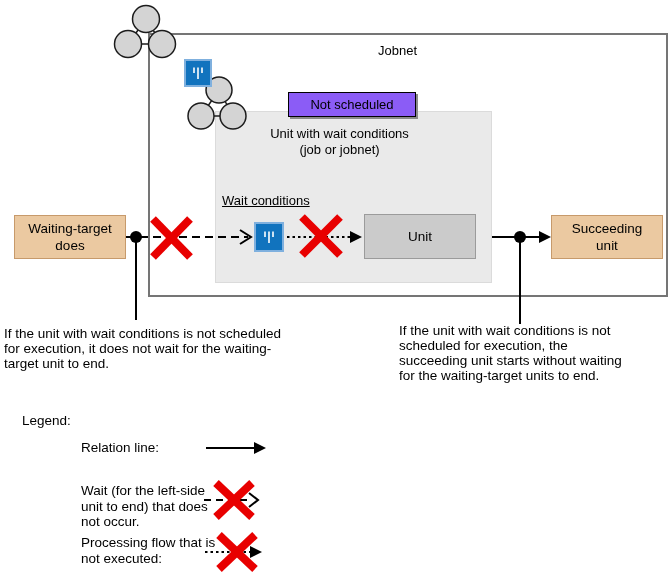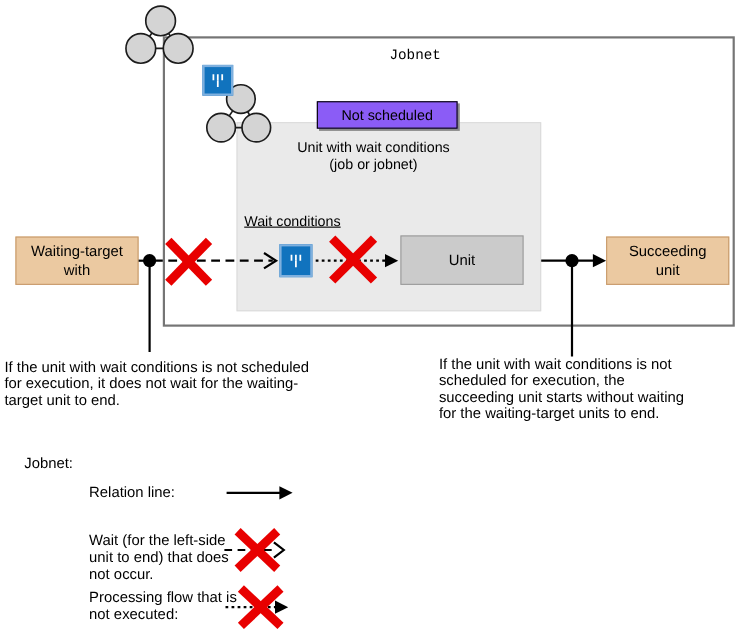--- a/index.html
+++ b/index.html
@@ -8,21 +8,21 @@
     position: relative; width: 672px; height: 585px;
     background: #ffffff; color: #000;
     font-family: "Liberation Sans", sans-serif; font-size: 13px;
     overflow: hidden;
   }
   .abs { position: absolute; }
   .pre { white-space: pre-line; }
   .center { display: flex; align-items: center; justify-content: center; text-align: center; }
 
   .jobnet-box { left: 148px; top: 33px; width: 520px; height: 264px; border: 2px solid #757575; }
-  .jobnet-label { left: 354px; top: 43px; font-family: Liberation Mono, monospace; }
+  .jobnet-label { left: 378px; top: 43px; }
 
   .wait-container { left: 215px; top: 111px; width: 277px; height: 172px;
     background: #EAEAEA; border: 1px solid #DBDBDB; }
   .wait-container-label { left: 215px; top: 126px; width: 249px; text-align: center; line-height: 16px; }
   .wait-cond-label { left: 222px; top: 193px; text-decoration: underline; }
 
   .not-scheduled { left: 288px; top: 92px; width: 128px; height: 25px;
     background: #8b5cf6; border: 1px solid #000; box-shadow: 2px 2px 0 #8a8a8a; }
 
   .unit-box { left: 364px; top: 214px; width: 112px; height: 45px;
@@ -64,21 +64,21 @@
 
   <div class="abs not-scheduled center">
     <span>Not scheduled</span>
   </div>
 
   <div class="abs unit-box center">
     <span>Unit</span>
   </div>
   <div class="abs tan-box waiting-box center pre">
     <span>Waiting-target
-with</span>
+does</span>
   </div>
   <div class="abs tan-box succeeding-box center pre">
     <span>Succeeding
 unit</span>
   </div>
 
   <svg class="abs" style="left:110px; top:1px;" width="72" height="62" viewBox="0 0 72 62">
     <g stroke="#1c1c1c" stroke-width="1.5">
       <line x1="36" y1="18" x2="18" y2="43"></line>
       <line x1="36" y1="18" x2="52" y2="43"></line>
@@ -126,21 +126,21 @@
   </div>
 
   <div class="abs note note-left pre">If the unit with wait conditions is not scheduled
 for execution, it does not wait for the waiting-
 target unit to end.</div>
   <div class="abs note note-right pre">If the unit with wait conditions is not
 scheduled for execution, the
 succeeding unit starts without waiting
 for the waiting-target units to end.</div>
 
-  <div class="abs legend-title">Jobnet:</div>
+  <div class="abs legend-title">Legend:</div>
   <div class="abs legend-label legend-label-1">Relation line:</div>
   <div class="abs legend-label legend-label-2 pre">Wait (for the left-side
 unit to end) that does
 not occur.</div>
   <div class="abs legend-label legend-label-3 pre">Processing flow that is
 not executed:</div>
 
   <svg class="abs overlay" width="672" height="585" viewBox="0 0 672 585">
 
     <g stroke="#000000" stroke-width="2" fill="none">

